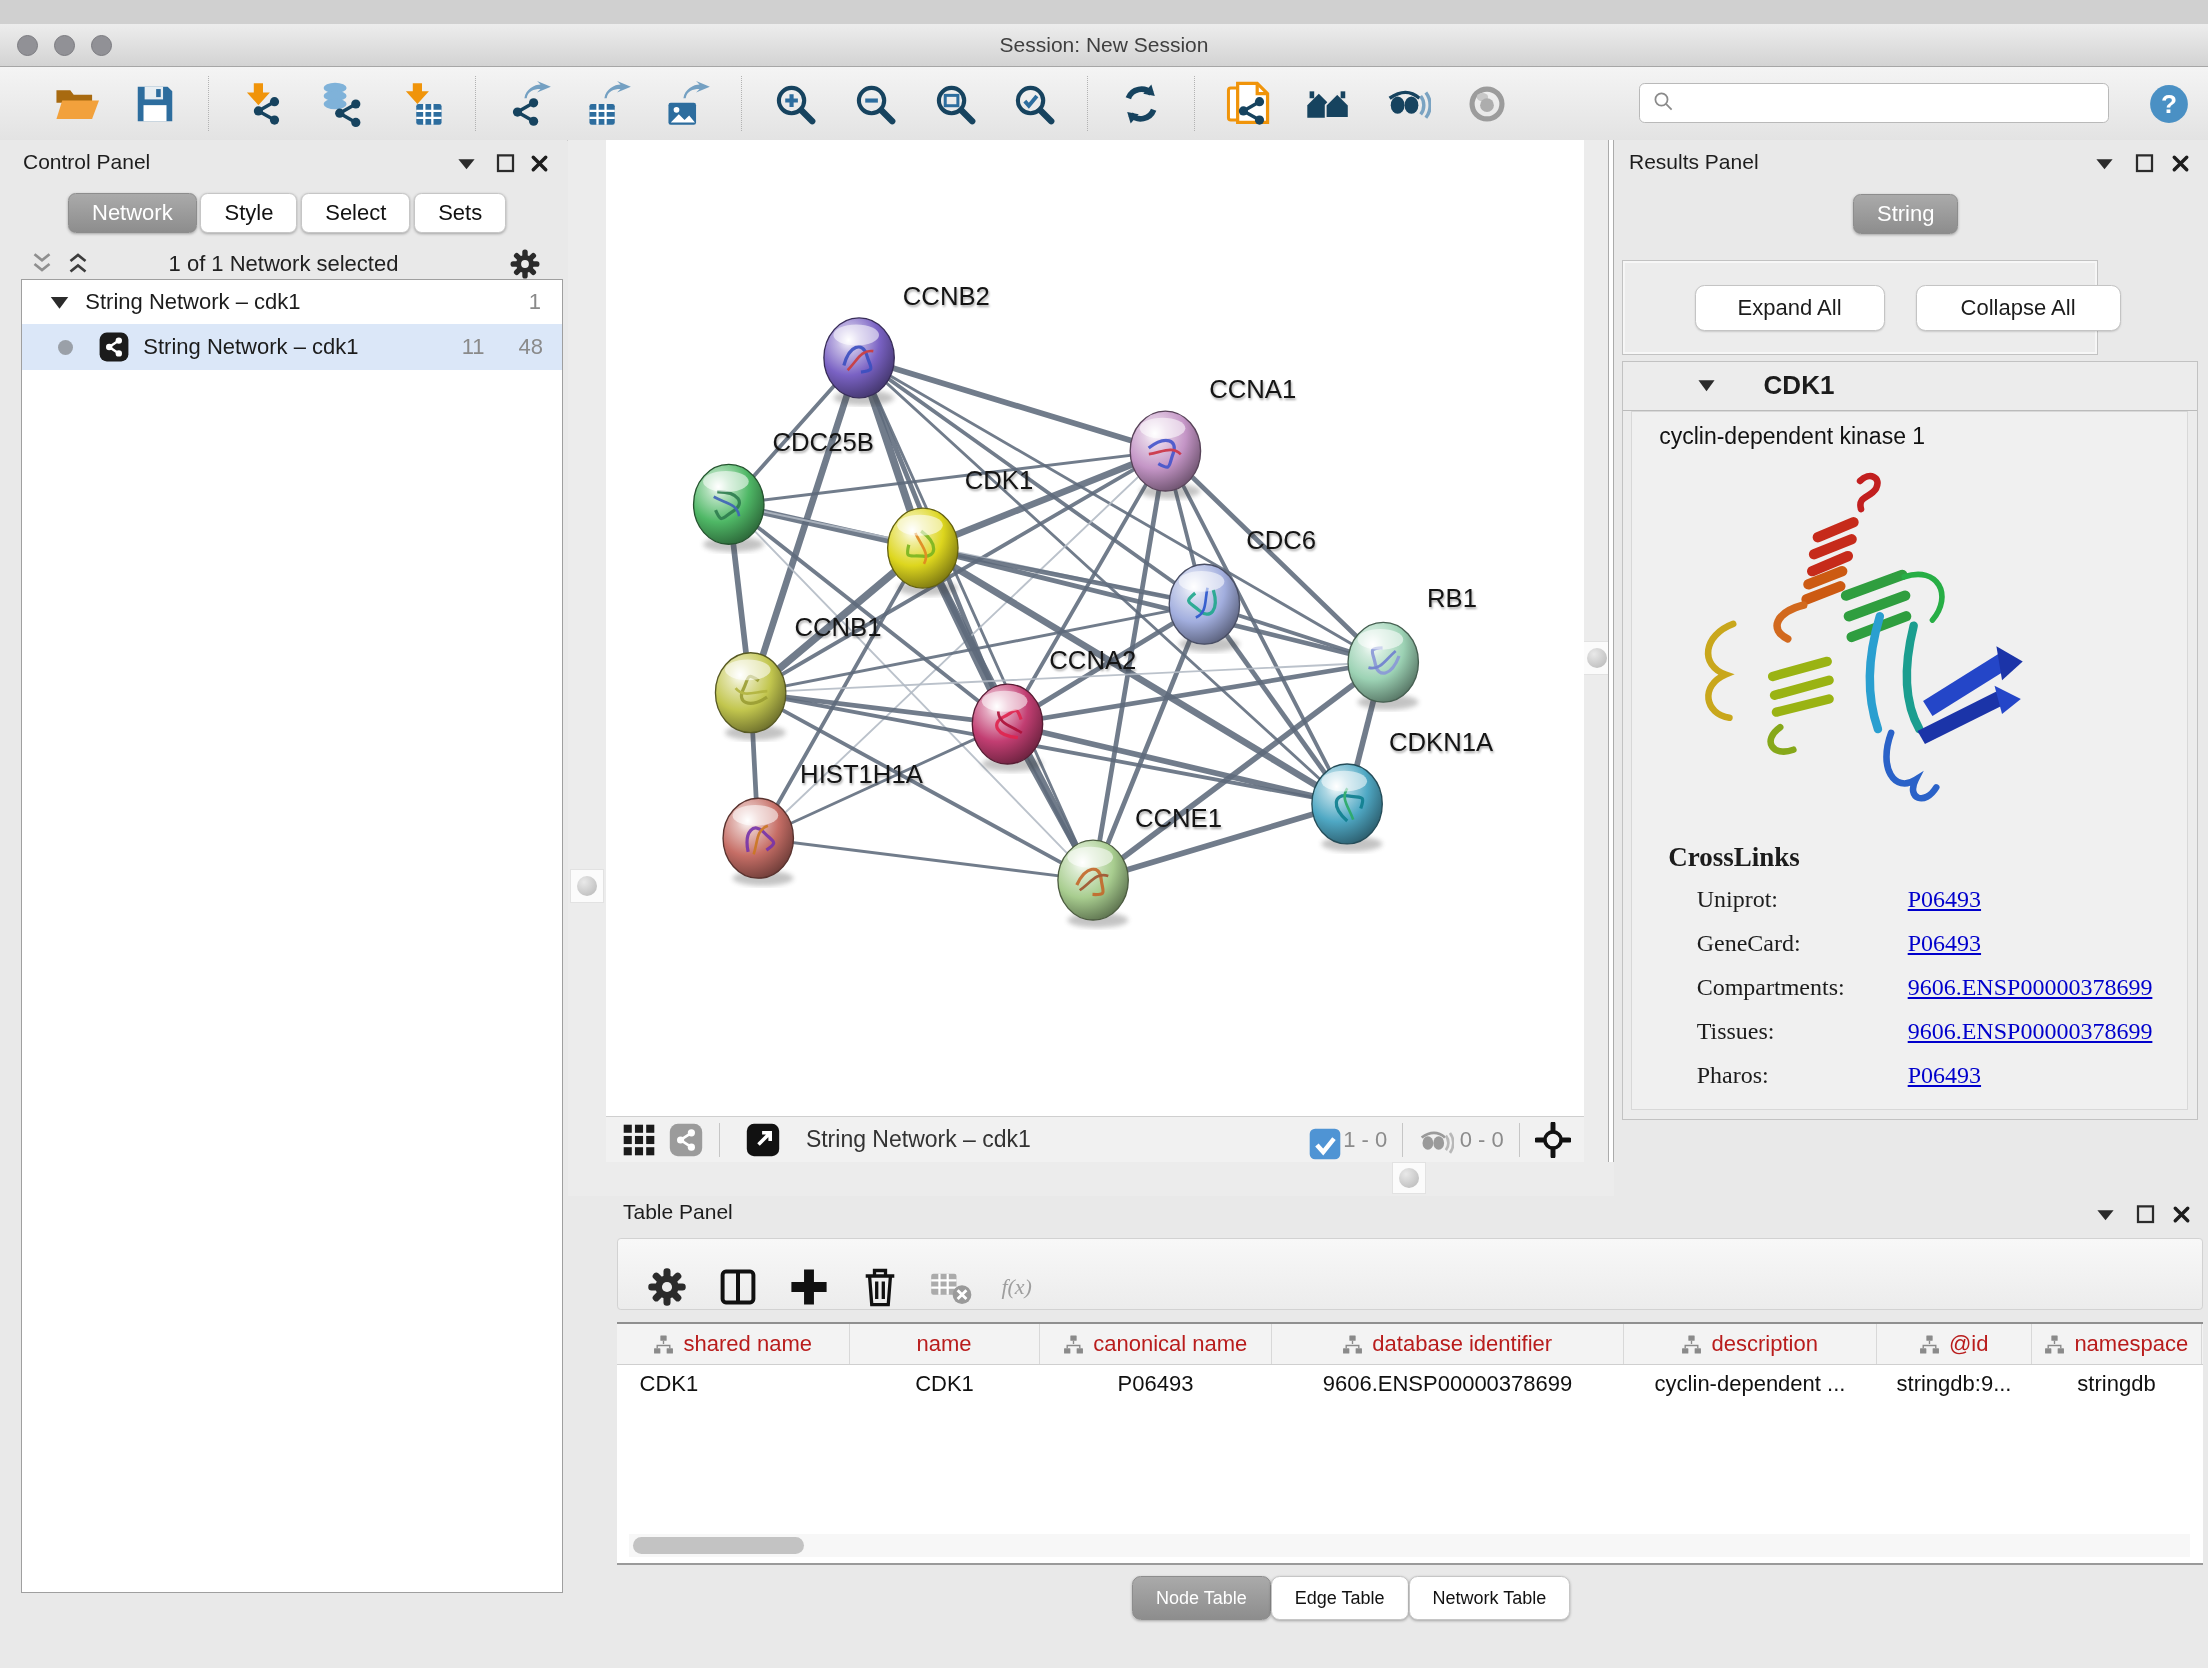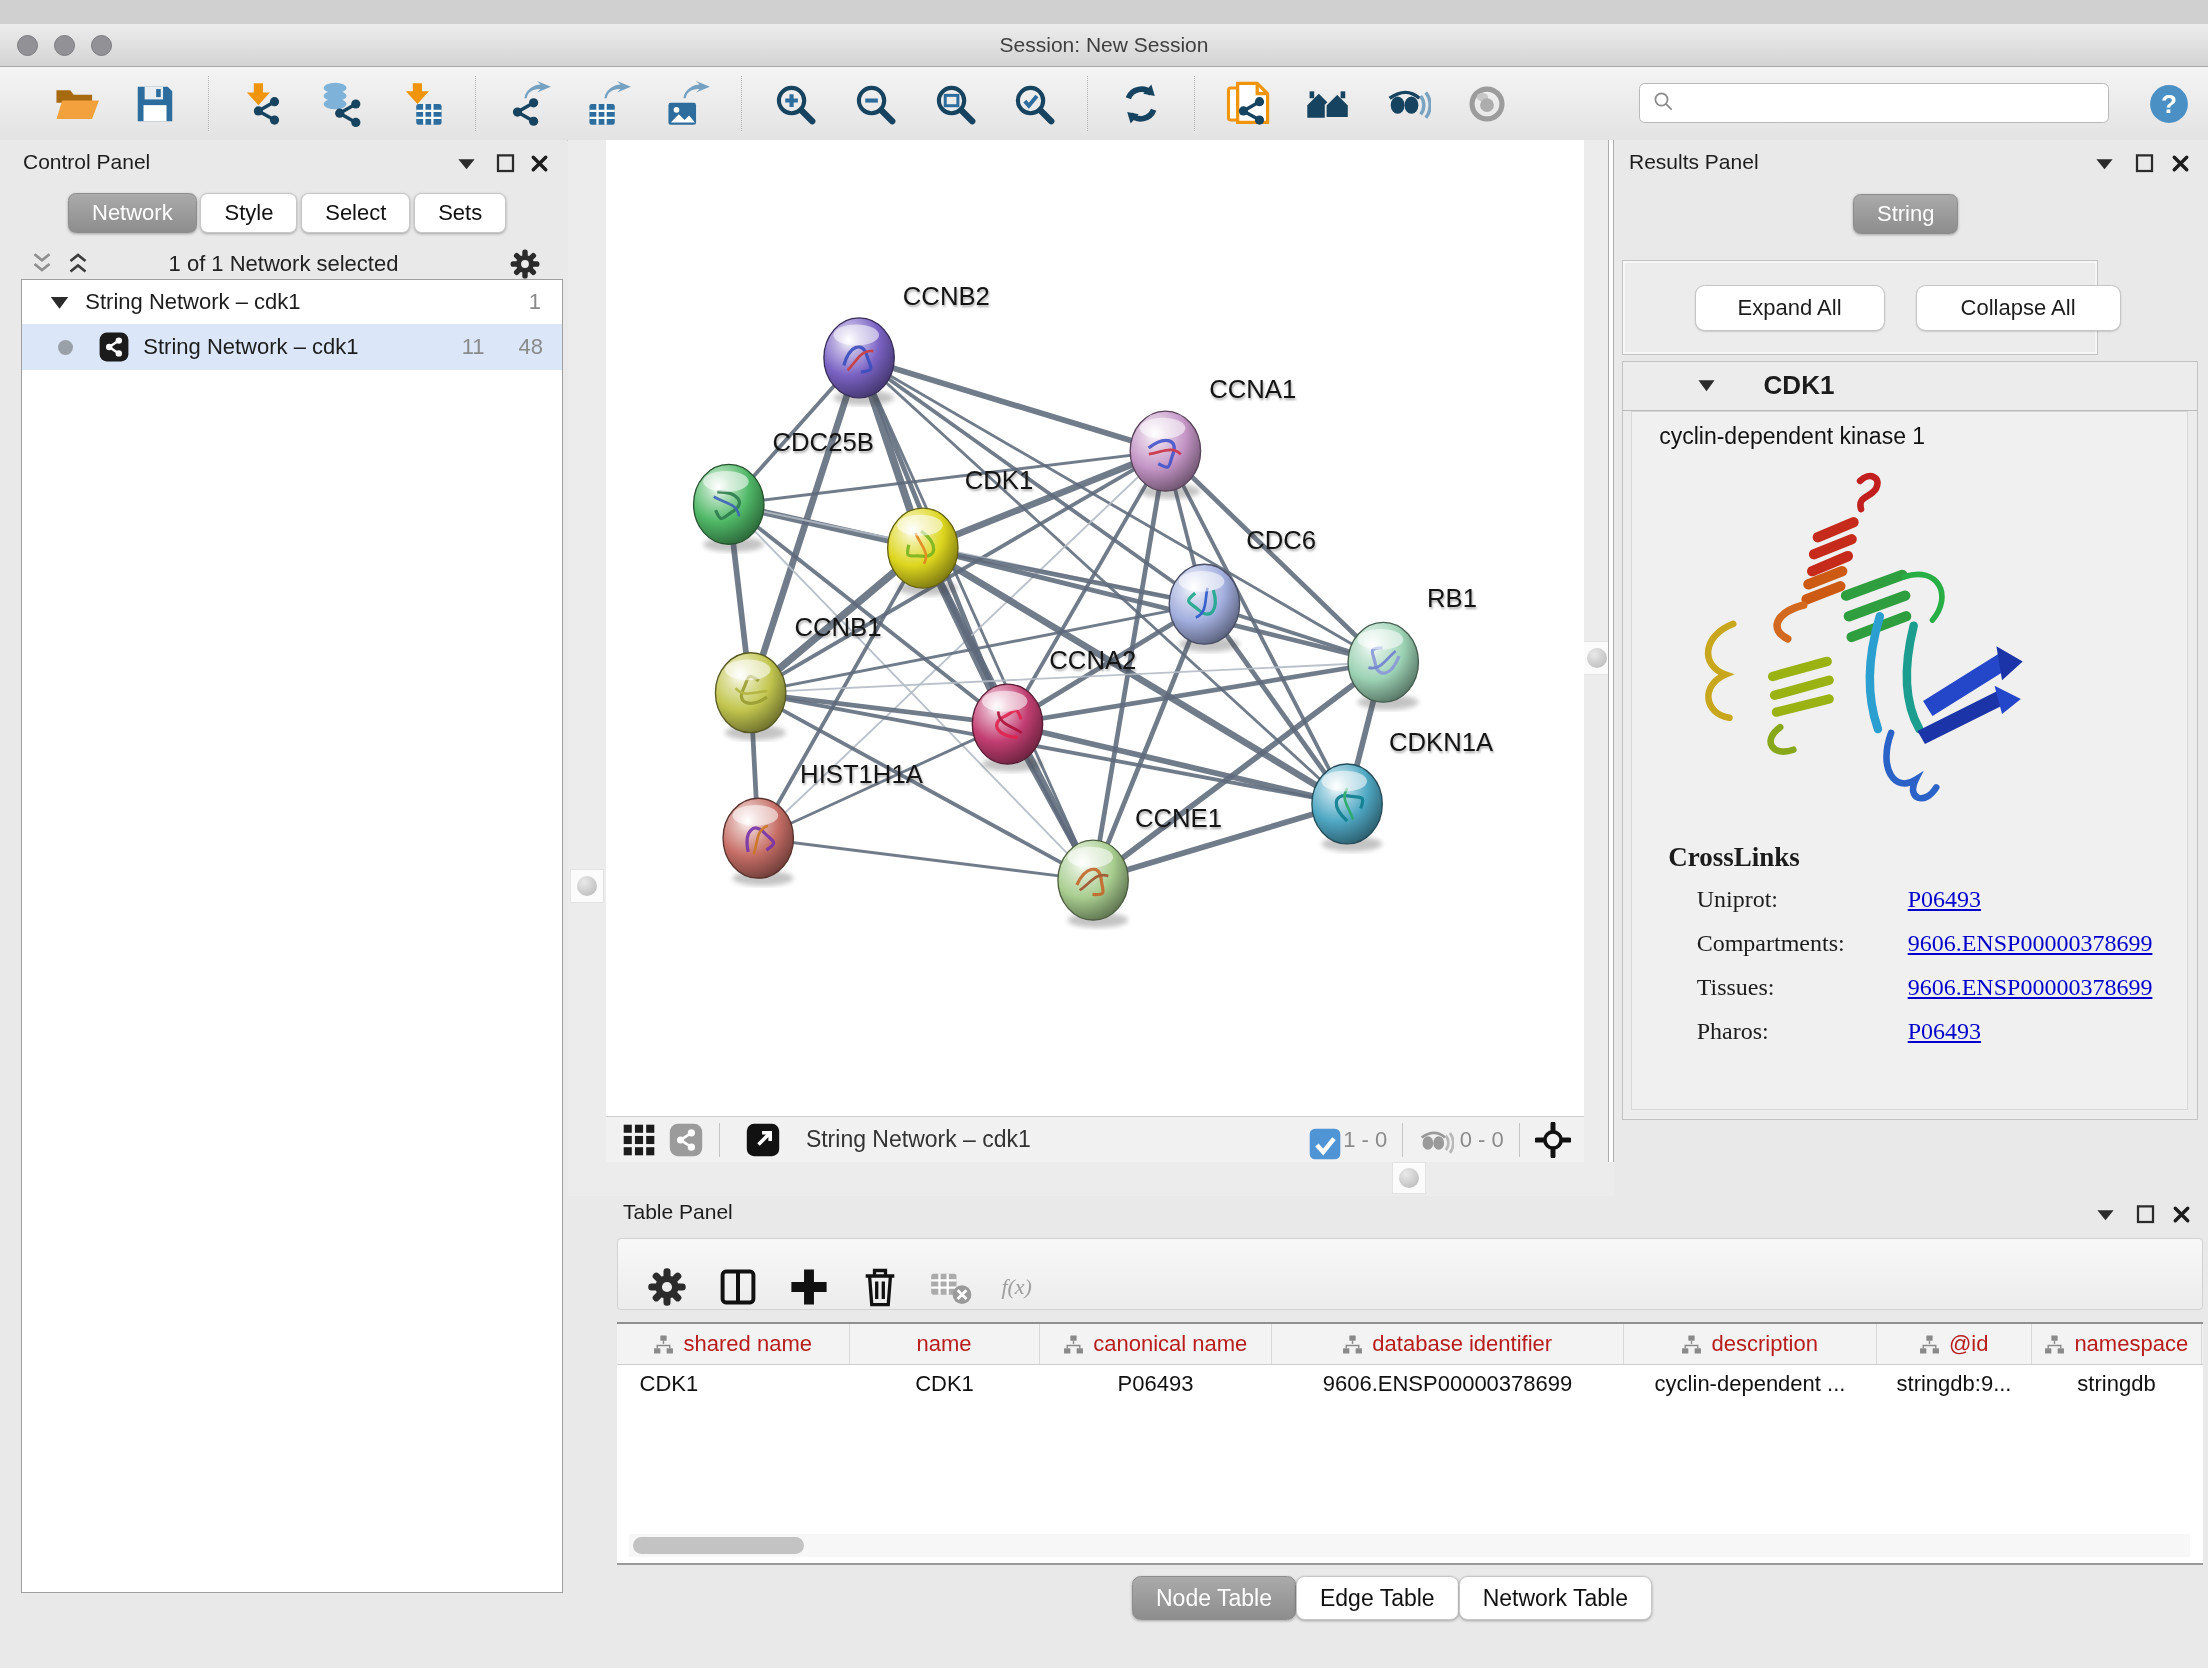--- a/index.html
+++ b/index.html
@@ -98,21 +98,21 @@
   .th{display:flex;align-items:center;justify-content:center;gap:9.5px;font-size:22px;color:#b91c1c;
     border-right:1px solid #d8d8d8;box-sizing:border-box;overflow:hidden;white-space:nowrap;}
   .th svg{width:21px;height:21px;flex:none;}
   #tbl-row{display:flex;height:38px;cursor:pointer;}
   .td{display:flex;align-items:center;justify-content:center;font-size:22px;color:#111;
     box-sizing:border-box;overflow:hidden;white-space:nowrap;}
   .td.first{justify-content:flex-start;padding-left:23px;}
   #tbl-hscroll{position:absolute;left:12.4px;right:12.4px;bottom:5.7px;height:23px;background:#f7f7f7;}
   #tbl-thumb{position:absolute;left:3.8px;top:2.9px;width:171px;height:17px;border-radius:8.6px;background:#c3c3c3;cursor:pointer;}
   #tbl-tabs{position:absolute;left:526px;top:380px;display:flex;}
-  #tbl-tabs .tab{height:42px;line-height:42px;font-size:23px;margin-right:0;border-radius:8.6px;}
+  #tbl-tabs .tab{height:42px;line-height:42px;font-size:18px;margin-right:0;border-radius:8.6px;}
   
   #status-bar{position:absolute;left:0;top:1602px;width:100%;height:67px;background:#e9e9e9;
     border-top:1px solid #c3c3c3;box-sizing:border-box;}
   .sb-btn{position:absolute;top:15px;width:63px;height:44px;background:#fcfcfc;border:1px solid #ababab;
     display:flex;align-items:center;justify-content:center;box-sizing:border-box;cursor:pointer;}
   .sb-btn svg{width:34px;height:34px;}
   #memory-btn{position:absolute;right:13.3px;top:14.3px;height:44px;padding:0 21px 0 13.3px;background:#fcfcfc;
     border:1px solid #ababab;display:flex;align-items:center;box-sizing:border-box;font-size:23px;cursor:pointer;}
   #memory-dot{width:23px;height:23px;border-radius:50%;background:#1d9e3c;margin-right:11.4px;}
 </style>
@@ -719,20 +719,21 @@
             <polygon points="272,252 352,202 362,218 282,268" fill="#2446c8"></polygon>
             <polygon points="350,194 378,210 356,230" fill="#1b34a8"></polygon>
             <polygon points="266,284 350,242 358,256 274,298" fill="#1b34a8"></polygon>
             <polygon points="348,236 376,250 356,266" fill="#2446c8"></polygon>
           </g>
         </svg>
         <div id="xlinks">
           <div id="xlinks-title">CrossLinks</div>
           <div id="xlink-rows">
               <div class="xrow"><span class="xlabel">Uniprot:</span><span class="xval" style="color: rgb(0, 0, 204);">P06493</span></div>
+              <div class="xrow"><span class="xlabel">GeneCard:</span><span class="xval" style="color: rgb(0, 0, 204);">P06493</span></div>
               <div class="xrow"><span class="xlabel">Compartments:</span><span class="xval" style="color: rgb(0, 0, 204);">9606.ENSP00000378699</span></div>
               <div class="xrow"><span class="xlabel">Tissues:</span><span class="xval" style="color: rgb(0, 0, 204);">9606.ENSP00000378699</span></div>
               <div class="xrow"><span class="xlabel">Pharos:</span><span class="xval" style="color: rgb(0, 0, 204);">P06493</span></div>
             </div>
         </div>
       </div>
     </div>
   </div>
 
   <div id="table-panel">

